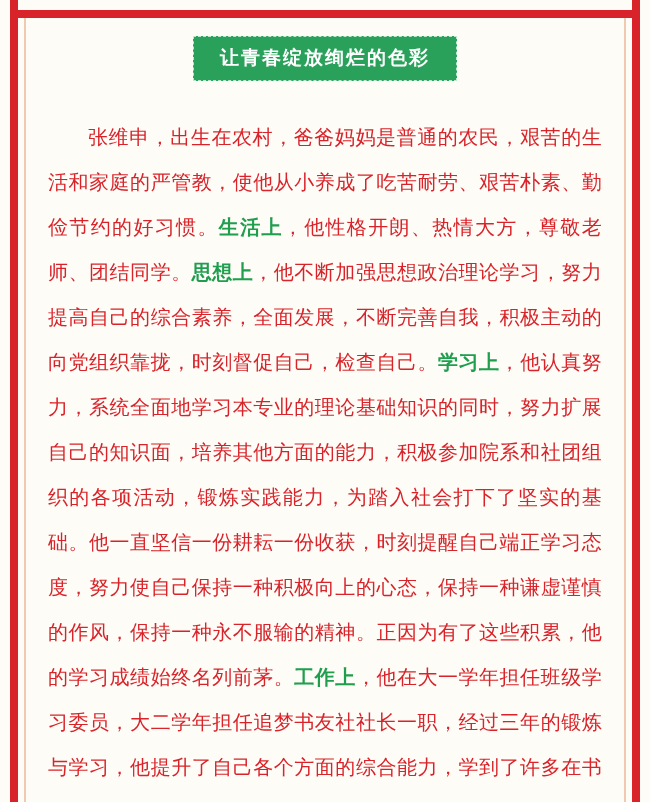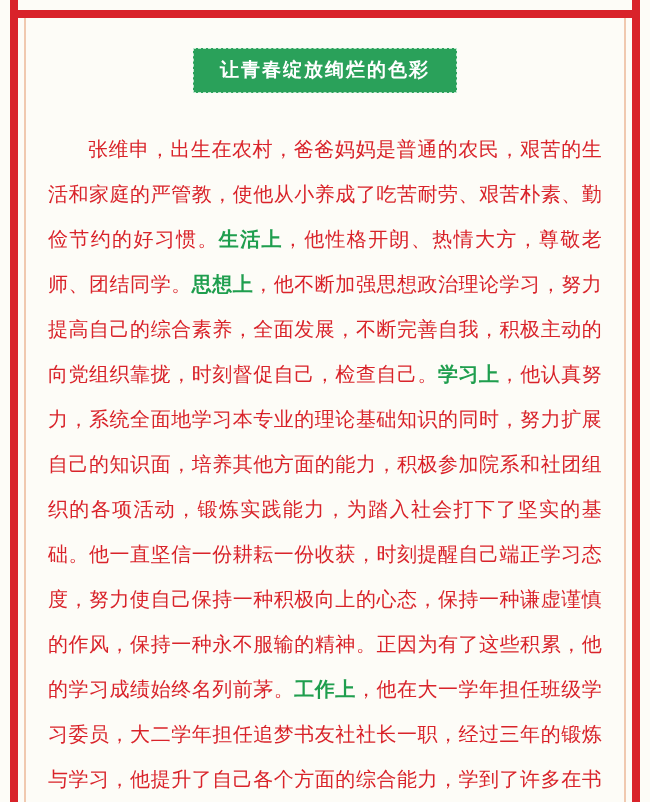--- a/index.html
+++ b/index.html
@@ -57,21 +57,21 @@
     position: absolute;
     right: 24px;
     top: 18px;
     width: 2px;
     height: 784px;
     background: #f0c9b0;
   }
   .content {
     position: absolute;
     left: 30px;
-    top: 18px;
+    top: 6px;
     width: 590px;
     height: 784px;
     box-sizing: border-box;
     padding: 0 18px;
   }
   .title-wrap {
     margin-top: 30px;
     display: flex;
     justify-content: center;
   }

